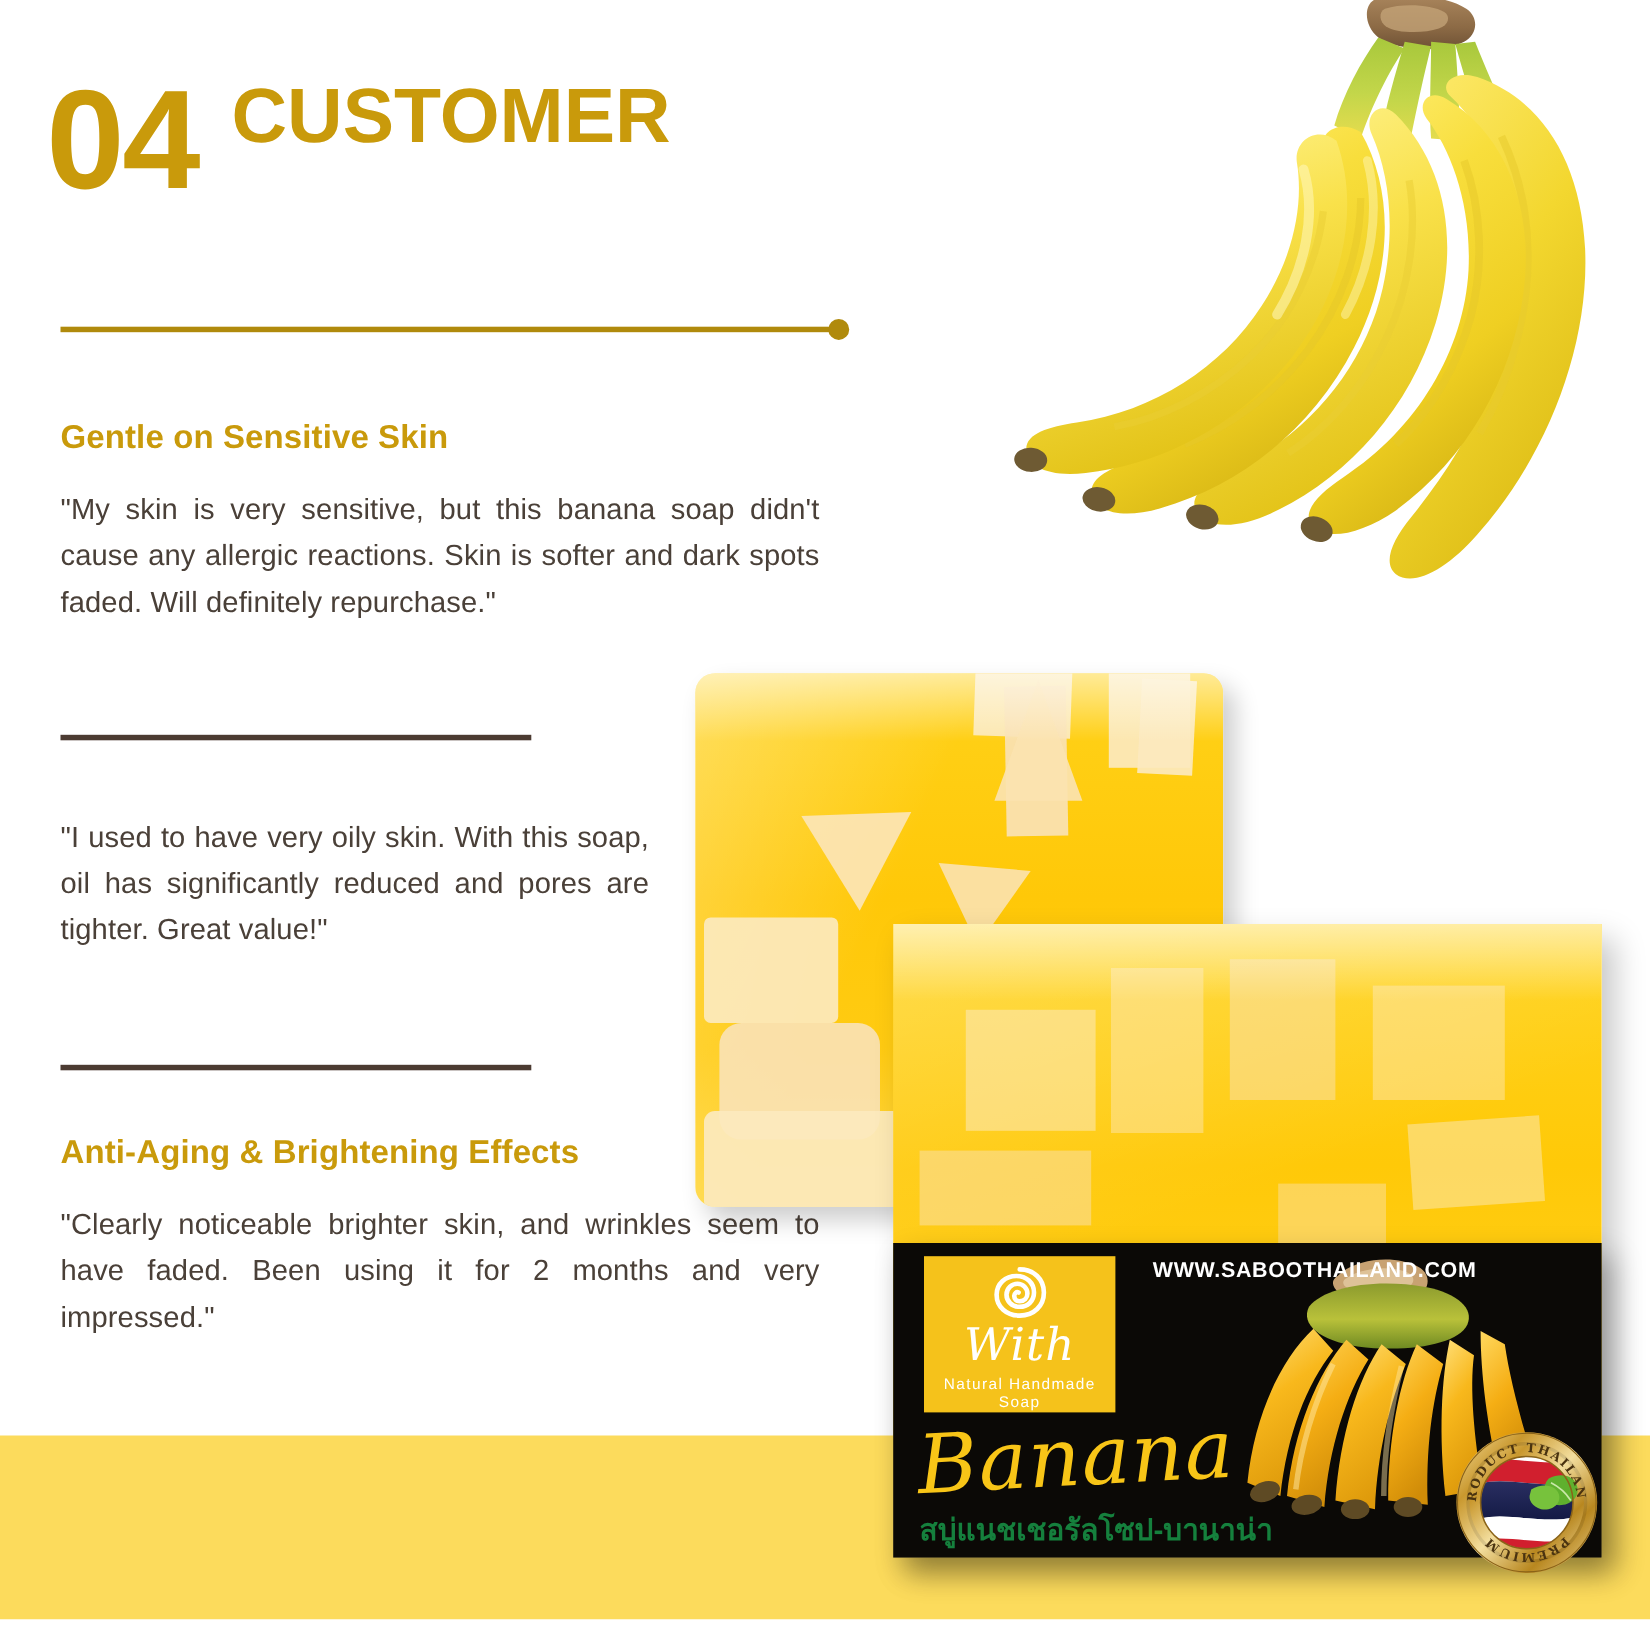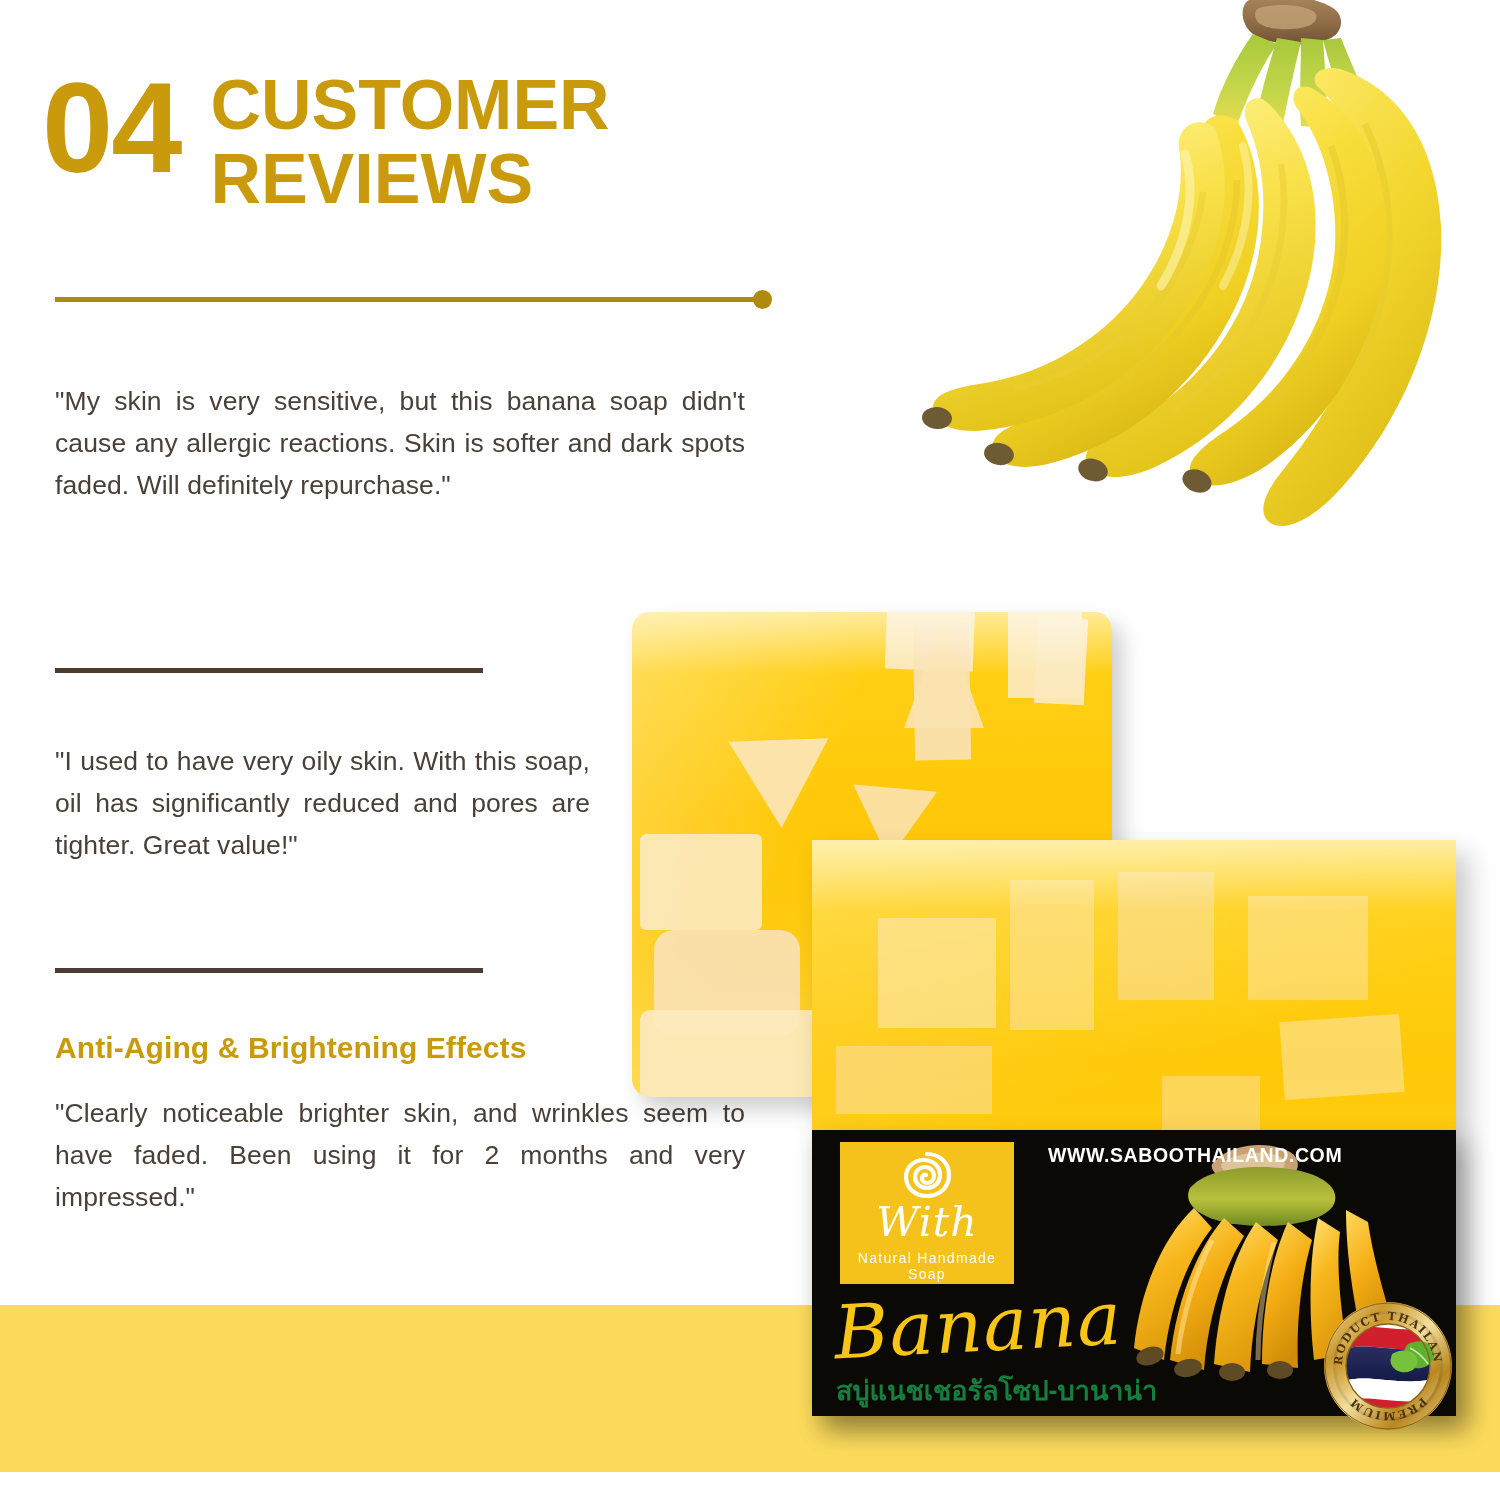--- a/index.html
+++ b/index.html
@@ -143,32 +143,32 @@
 <body>
 
 <div class="stage">
 
   <div class="bottom-band"></div>
 
   <div class="header">
     <div class="sec-num">04</div>
     <div class="sec-title">
       <span>CUSTOMER</span>
-      <span>REVIEWS</span>
     </div>
   </div>
 
   <div class="gold-rule">
     <div class="bar"></div>
     <div class="dot"></div>
   </div>
 
   <div class="reviews">
 
     <div class="review" id="review-0">
+      <div class="r-head">Gentle on Sensitive Skin</div>
       <p class="r-body">"My skin is very sensitive, but this banana soap didn't cause any allergic reactions. Skin is softer and dark spots faded. Will definitely repurchase."</p>
     </div>
     <div class="divider" id="div-0"></div>
 
     <div class="review" id="review-1">
       <p class="r-body">"I used to have very oily skin. With this soap, oil has significantly reduced and pores are tighter. Great value!"</p>
     </div>
     <div class="divider" id="div-1"></div>
 
     <div class="review" id="review-2">

